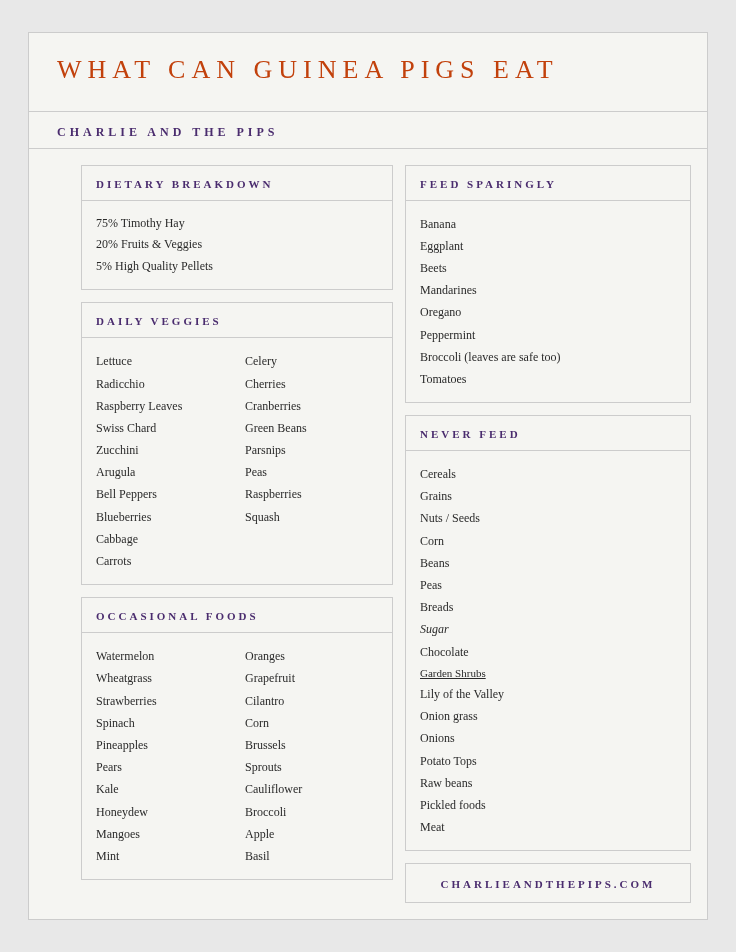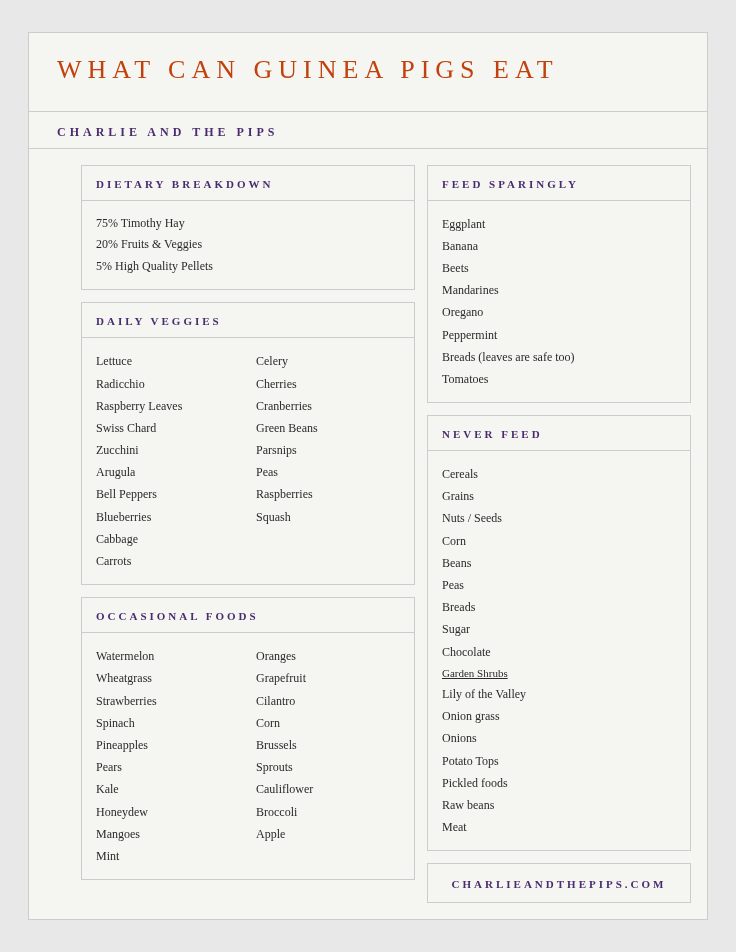--- a/index.html
+++ b/index.html
@@ -47,21 +47,21 @@
       display: flex;
       gap: 0;
       padding: 16px 16px;
     }
     .left-col {
       flex: 1;
       margin-right: 12px;
       margin-left: 36px;
     }
     .right-col {
-      width: 264px;
+      width: 286px;
       flex-shrink: 0;
     }
     .section-box {
       border: 1.5px solid #ccc;
       margin-bottom: 12px;
     }
     .section-header {
       padding: 8px 14px;
       border-bottom: 1.5px solid #ccc;
     }
@@ -182,66 +182,67 @@
             <div class="list-col">
             <p>Oranges</p>
                 <p>Grapefruit</p>
                 <p>Cilantro</p>
                 <p>Corn</p>
                 <p>Brussels</p>
                 <p>Sprouts</p>
                 <p>Cauliflower</p>
                 <p>Broccoli</p>
                 <p>Apple</p>
+                <p>Basil</p>
               </div>
           </div>
         </div>
       </div>
 
     </div>
 
     <div class="right-col">
 
       <div class="section-box">
         <div class="section-header">
           <span class="section-title">FEED SPARINGLY</span>
         </div>
         <div class="section-body">
-        <p style="line-height: 1.85; font-size: 12px;">Eggplant</p>
-            <p style="line-height: 1.85; font-size: 12px;">Banana</p>
+        <p style="line-height: 1.85; font-size: 12px;">Banana</p>
+            <p style="line-height: 1.85; font-size: 12px;">Eggplant</p>
             <p style="line-height: 1.85; font-size: 12px;">Beets</p>
             <p style="line-height: 1.85; font-size: 12px;">Mandarines</p>
             <p style="line-height: 1.85; font-size: 12px;">Oregano</p>
             <p style="line-height: 1.85; font-size: 12px;">Peppermint</p>
-            <p style="line-height: 1.85; font-size: 12px;">Breads (leaves are safe too)</p>
+            <p style="line-height: 1.85; font-size: 12px;">Broccoli (leaves are safe too)</p>
             <p style="line-height: 1.85; font-size: 12px;">Tomatoes</p>
           </div>
       </div>
 
       <div class="section-box">
         <div class="section-header">
           <span class="section-title">NEVER FEED</span>
         </div>
         <div class="section-body">
         <p style="line-height: 1.85; font-size: 12px;">Cereals</p>
             <p style="line-height: 1.85; font-size: 12px;">Grains</p>
             <p style="line-height: 1.85; font-size: 12px;">Nuts / Seeds</p>
             <p style="line-height: 1.85; font-size: 12px;">Corn</p>
             <p style="line-height: 1.85; font-size: 12px;">Beans</p>
             <p style="line-height: 1.85; font-size: 12px;">Peas</p>
             <p style="line-height: 1.85; font-size: 12px;">Breads</p>
-            <p style="line-height: 1.85; font-size: 12px;">Sugar</p>
+            <p style="line-height: 1.85; font-size: 12px; font-style: italic;">Sugar</p>
             <p style="line-height: 1.85; font-size: 12px;">Chocolate</p>
             <p style="line-height: 1.85; font-size: 11px; text-decoration: underline;">Garden Shrubs</p>
             <p style="line-height: 1.85; font-size: 12px;">Lily of the Valley</p>
             <p style="line-height: 1.85; font-size: 12px;">Onion grass</p>
             <p style="line-height: 1.85; font-size: 12px;">Onions</p>
             <p style="line-height: 1.85; font-size: 12px;">Potato Tops</p>
+            <p style="line-height: 1.85; font-size: 12px;">Raw beans</p>
             <p style="line-height: 1.85; font-size: 12px;">Pickled foods</p>
-            <p style="line-height: 1.85; font-size: 12px;">Raw beans</p>
             <p style="line-height: 1.85; font-size: 12px;">Meat</p>
           </div>
       </div>
 
       <div class="website-box">
         <span class="website-text">CHARLIEANDTHEPIPS.COM</span>
       </div>
 
     </div>
   </div>

